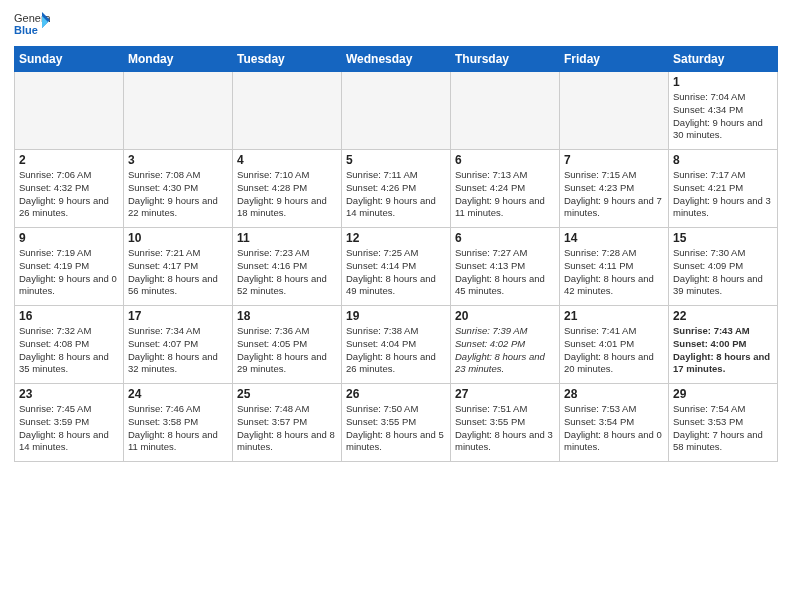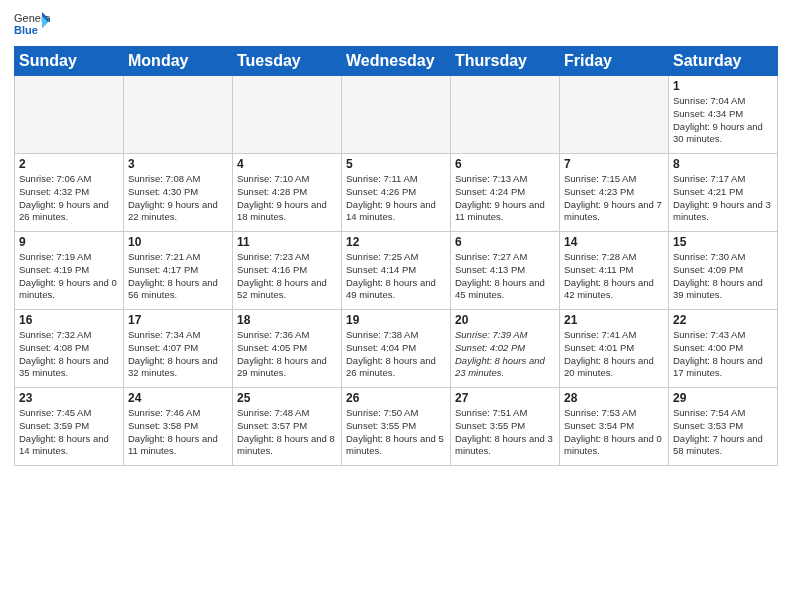--- a/index.html
+++ b/index.html
@@ -44,21 +44,21 @@
       color: #444;
     }
     .calendar {
       width: 100%;
       border-collapse: collapse;
       border: 1px solid #ccc;
     }
     .calendar th {
       background-color: #1565c0;
       color: #fff;
-      font-size: 16px;
+      font-size: 12px;
       font-weight: bold;
       padding: 5px 4px;
       text-align: left;
       border: 1px solid #1565c0;
     }
     .calendar td {
       border: 1px solid #ccc;
       vertical-align: top;
       padding: 3px 4px;
       width: calc(100% / 7);
@@ -252,21 +252,21 @@
 Daylight: 8 hours and 23 minutes.</div>
           </td>
           <td>
             <span class="day-number">21</span>
             <div class="day-info" style="white-space: pre-line;">Sunrise: 7:41 AM
 Sunset: 4:01 PM
 Daylight: 8 hours and 20 minutes.</div>
           </td>
           <td>
             <span class="day-number">22</span>
-            <div class="day-info" style="white-space: pre-line;">Sunrise: 7:43 AM
+            <div class="day-info" style="white-space: pre-line; font-weight: bold;">Sunrise: 7:43 AM
 Sunset: 4:00 PM
 Daylight: 8 hours and 17 minutes.</div>
           </td>
         </tr>
         <tr>
           <td>
             <span class="day-number">23</span>
             <div class="day-info" style="white-space: pre-line;">Sunrise: 7:45 AM
 Sunset: 3:59 PM
 Daylight: 8 hours and 14 minutes.</div>

